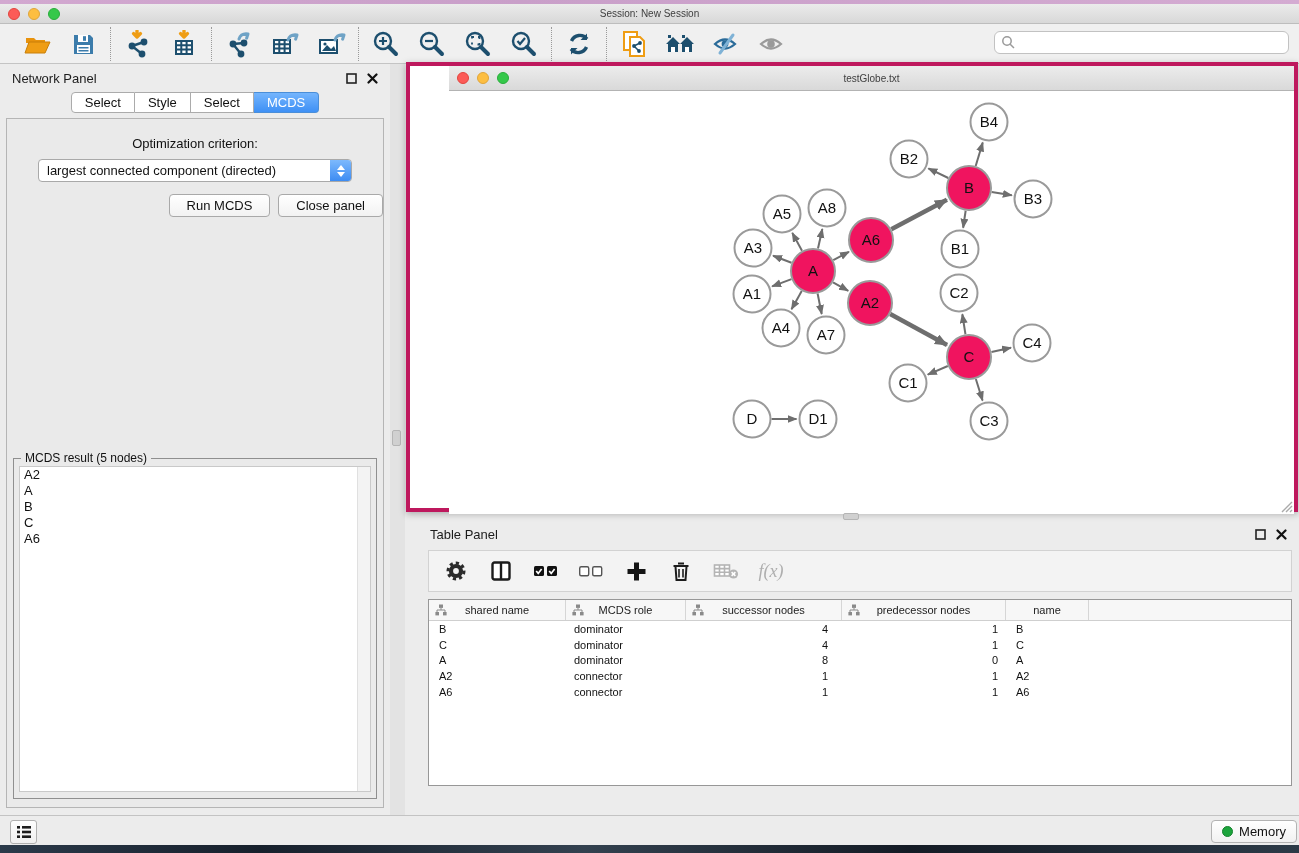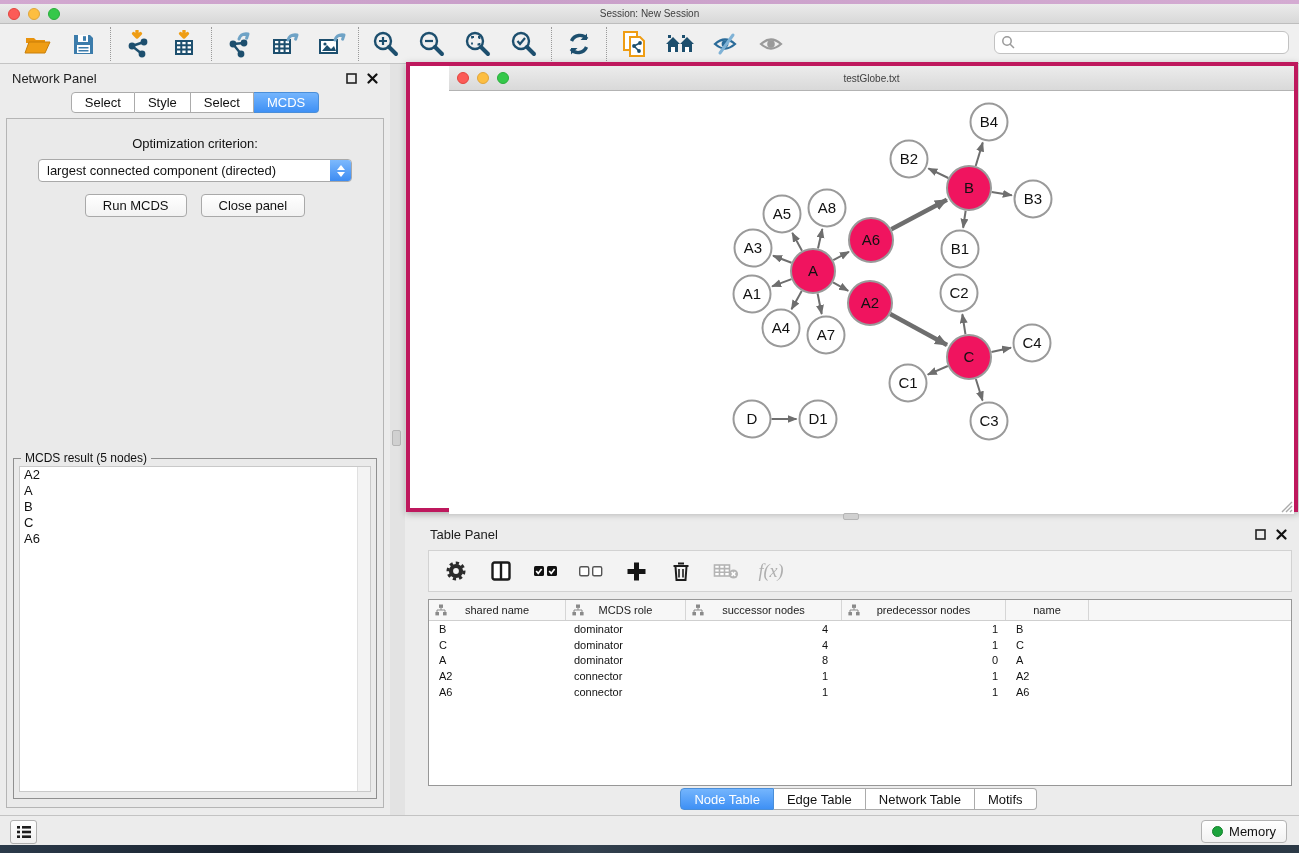--- a/index.html
+++ b/index.html
@@ -52,21 +52,21 @@
   .seg-active { background:linear-gradient(#74b5fd,var(--accent)); color:#fff; border-color:#4a8ed8; }
 
   .cp-content { position:absolute; left:6px; right:6px; top:54px; bottom:7px; background:#eaeaea; border:1px solid #b5b5b5; }
   .opt-label { text-align:center; margin-top:17px; font-size:13px; color:#111; }
   .dropdown { position:relative; width:314px; height:23px; margin:8px auto 0 auto; background:#fff;
      border:1px solid #a9a9a9; border-radius:4px; font-size:13px; line-height:21px; padding-left:8px; color:#111; }
   .dd-stepper { position:absolute; right:0; top:0; width:21px; height:21px; border-radius:0 3px 3px 0;
      background:linear-gradient(#7db9fd,#3d8cf2); display:flex; flex-direction:column; align-items:center; justify-content:center; gap:2px; }
   .chev-up { width:0; height:0; border-left:4px solid transparent; border-right:4px solid transparent; border-bottom:5px solid #fff; }
   .chev-down { width:0; height:0; border-left:4px solid transparent; border-right:4px solid transparent; border-top:5px solid #fff; }
-  .btn-row { display:flex; justify-content:center; gap:14px; margin-top:12px; }
+  .btn-row { display:flex; justify-content:flex-end; gap:8px; margin-top:12px; }
   .push-btn { height:23px; padding:0 17px; background:linear-gradient(#ffffff,#f2f2f2); border:1px solid #a9a9a9;
      border-radius:4px; font-size:13px; color:#111; display:flex; align-items:center; }
 
   .result-box { position:absolute; left:6px; right:6px; top:339px; bottom:8px; border:1px solid #8f8f8f; }
   .result-legend { position:absolute; top:-8px; left:7px; background:#eaeaea; padding:0 4px; font-size:12px; color:#111; }
   .result-list { position:absolute; left:5px; right:5px; top:7px; bottom:6px; background:#fff; border:1px solid #c9c9c9; overflow:hidden; }
   .scroll-track { position:absolute; right:0; top:0; bottom:0; width:13px; background:#f3f3f3; border-left:1px solid #e0e0e0; }
   .result-item { font-size:13px; line-height:16px; padding-left:4px; color:#111; }
 
   
@@ -97,21 +97,21 @@
   .td.c2 { text-align:right; padding-right:14px; } .td.c3 { text-align:right; padding-right:8px; }
   .td.c4 { padding-left:10px; }
 
   .tp-tabs { position:absolute; left:0; right:0; top:268px; display:flex; justify-content:center; }
   .tp-tabs .seg { height:22px; line-height:21px; }
 
   
   .statusbar { position:absolute; left:0; top:815px; width:100%; height:30px; background:#ececec; border-top:1px solid #c3c3c3; }
   .list-btn { position:absolute; left:10px; top:4px; width:27px; height:24px; background:linear-gradient(#fdfdfd,#f0f0f0);
      border:1px solid #b0b0b0; border-radius:3px; display:flex; align-items:center; justify-content:center; }
-  .memory-btn { position:absolute; right:12px; top:4px; height:23px; padding:0 10px; background:linear-gradient(#ffffff,#f1f1f1);
+  .memory-btn { position:absolute; right:2px; top:4px; height:23px; padding:0 10px; background:linear-gradient(#ffffff,#f1f1f1);
      border:1px solid #b3b3b3; border-radius:4px; display:flex; align-items:center; gap:6px; font-size:13px; color:#111; }
   .memory-dot { width:11px; height:11px; border-radius:50%; background:#1ca43c; border:1px solid #15822e; }
 
   svg { display:block; }
 </style>
 </head>
 <body>
 
 <div class="screen">
   <div class="top-strip"></div>
@@ -660,26 +660,20 @@
             </div>
             <div class="tr">
               <div class="td c0" style="width: 137px;">A6</div>
               <div class="td c1" style="width: 120px;">connector</div>
               <div class="td c2" style="width: 156px;">1</div>
               <div class="td c3" style="width: 164px;">1</div>
               <div class="td c4" style="width: 83px;">A6</div>
             </div>
           </div>
       </div>
-      <div class="tp-tabs seg-row" id="tp-tabs">
-          <div class="seg seg-first seg-active">Node Table</div>
-          <div class="seg">Edge Table</div>
-          <div class="seg">Network Table</div>
-          <div class="seg seg-last">Motifs</div>
-        </div>
     </div>
   </div>
 
   <div class="statusbar">
     <div class="list-btn">
       <span>
           <svg width="16" height="14" viewBox="0 0 16 14">
             <g fill="#1c1c1c">
               <rect x="1" y="1" width="3" height="2.6"></rect>
               <rect x="6" y="1" width="9" height="2.6"></rect>

